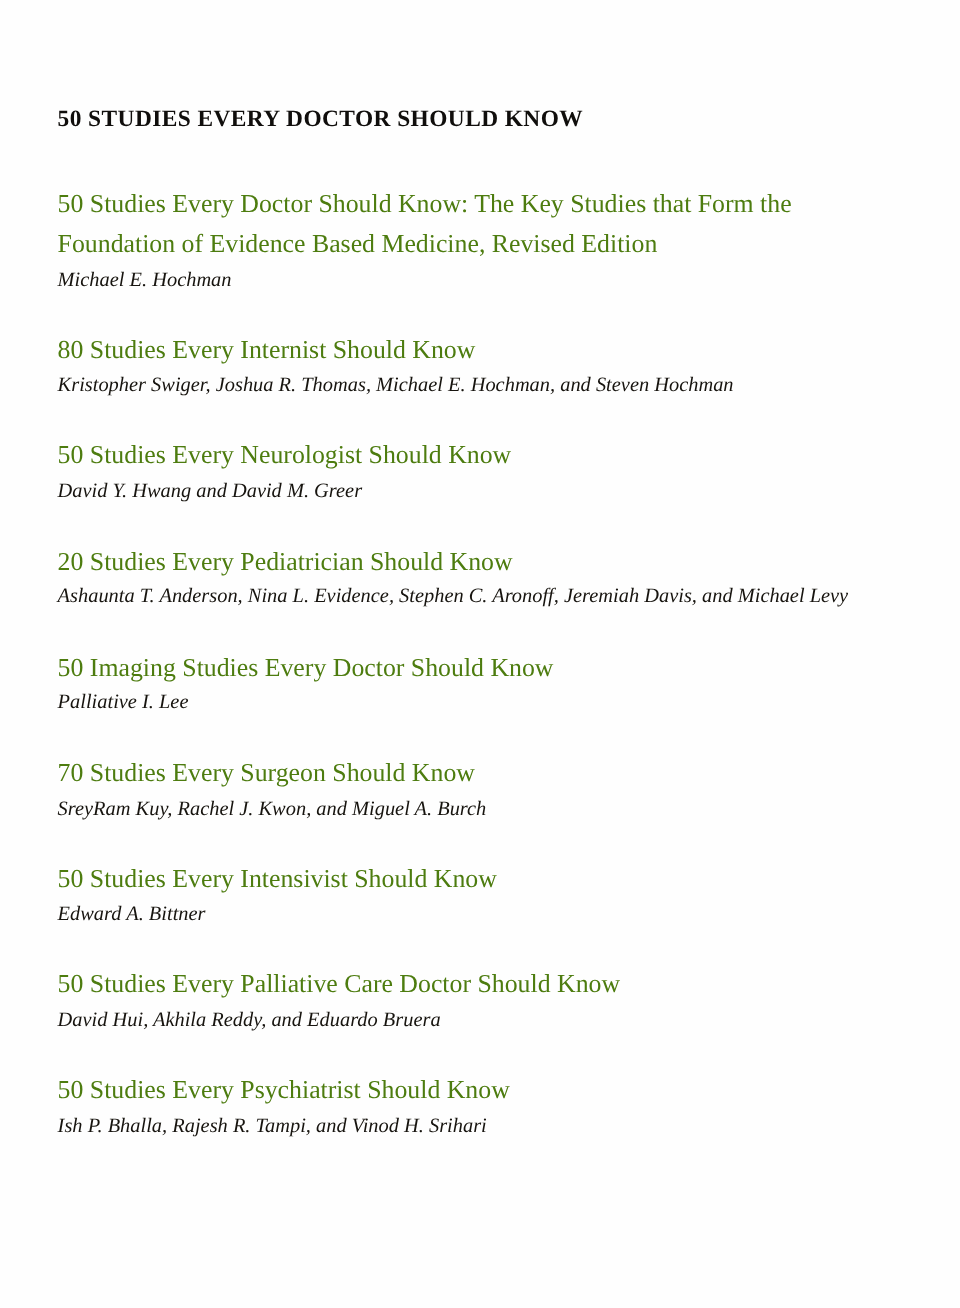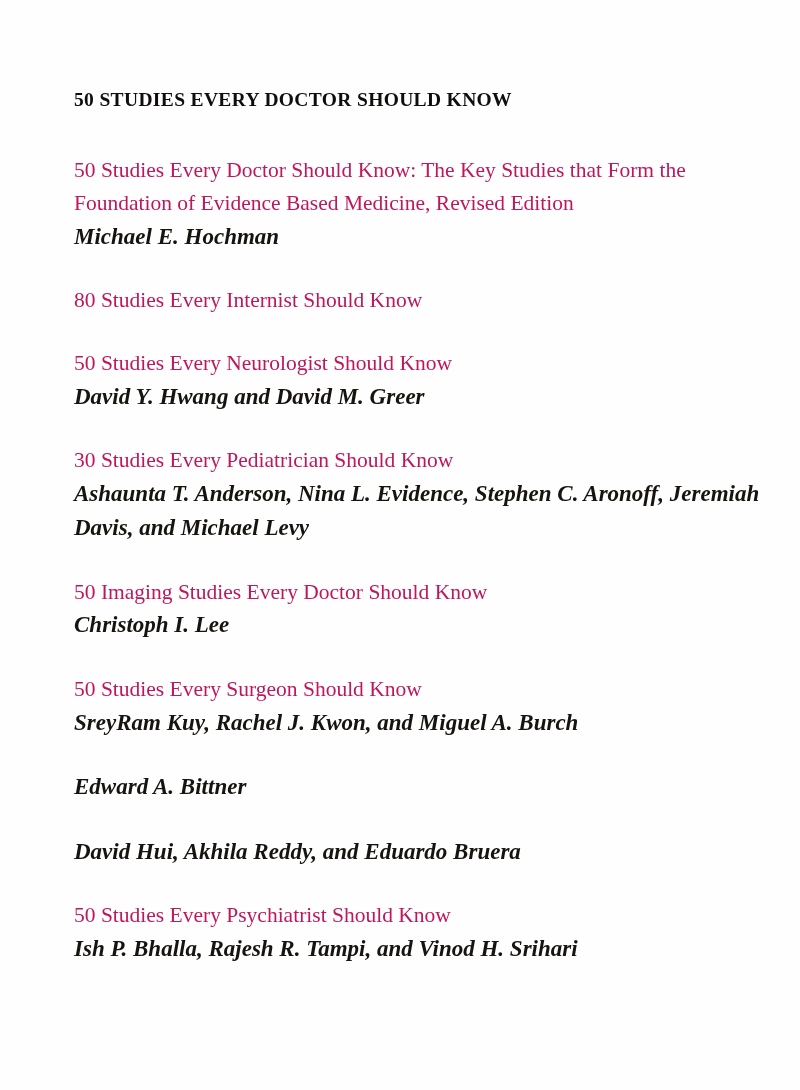--- a/index.html
+++ b/index.html
@@ -17,21 +17,21 @@
   .page {
     position: relative;
     width: 800px;
     height: 1090px;
     background: #fefefe;
     box-sizing: border-box;
     padding: 0;
   }
   .content {
     position: absolute;
-    left: 74px;
+    left: 48px;
     top: 88px;
     width: 706px;
   }
   .series-heading {
     font-size: 19.5px;
     font-weight: bold;
     letter-spacing: 0.35px;
     line-height: 1.25;
     color: #100e0c;
     margin: 0 0 42px 0;
@@ -46,27 +46,27 @@
     margin: 0 0 30px 0;
   }
   .book-entry:last-child {
     margin-bottom: 0;
   }
   .book-title {
     font-size: 21.5px;
     font-style: normal;
     font-weight: normal;
     line-height: 1.52;
-    color: #be185d;
+    color: #4d7c0f;
     margin: 0;
   }
   .book-authors {
-    font-size: 23px;
+    font-size: 17px;
     font-style: italic;
-    font-weight: bold;
+    font-weight: normal;
     line-height: 1.5;
     color: #17140f;
     margin: 0;
   }
 </style>
 </head>
 <body>
 
 <div class="page">
   <div class="content">
@@ -75,47 +75,50 @@
 
     <ul class="book-list">
 
       <li class="book-entry">
         <p class="book-title">50 Studies Every Doctor Should Know: The Key Studies that Form the Foundation of Evidence Based Medicine, Revised Edition</p>
         <p class="book-authors">Michael E. Hochman</p>
       </li>
 
       <li class="book-entry">
         <p class="book-title">80 Studies Every Internist Should Know</p>
+        <p class="book-authors">Kristopher Swiger, Joshua R. Thomas, Michael E. Hochman, and Steven Hochman</p>
       </li>
 
       <li class="book-entry">
         <p class="book-title">50 Studies Every Neurologist Should Know</p>
         <p class="book-authors">David Y. Hwang and David M. Greer</p>
       </li>
 
       <li class="book-entry">
-        <p class="book-title">30 Studies Every Pediatrician Should Know</p>
+        <p class="book-title">20 Studies Every Pediatrician Should Know</p>
         <p class="book-authors">Ashaunta T. Anderson, Nina L. Evidence, Stephen C. Aronoff, Jeremiah Davis, and Michael Levy</p>
       </li>
 
       <li class="book-entry">
         <p class="book-title">50 Imaging Studies Every Doctor Should Know</p>
-        <p class="book-authors">Christoph I. Lee</p>
+        <p class="book-authors">Palliative I. Lee</p>
       </li>
 
       <li class="book-entry">
-        <p class="book-title">50 Studies Every Surgeon Should Know</p>
+        <p class="book-title">70 Studies Every Surgeon Should Know</p>
         <p class="book-authors">SreyRam Kuy, Rachel J. Kwon, and Miguel A. Burch</p>
       </li>
 
       <li class="book-entry">
+        <p class="book-title">50 Studies Every Intensivist Should Know</p>
         <p class="book-authors">Edward A. Bittner</p>
       </li>
 
       <li class="book-entry">
+        <p class="book-title">50 Studies Every Palliative Care Doctor Should Know</p>
         <p class="book-authors">David Hui, Akhila Reddy, and Eduardo Bruera</p>
       </li>
 
       <li class="book-entry">
         <p class="book-title">50 Studies Every Psychiatrist Should Know</p>
         <p class="book-authors">Ish P. Bhalla, Rajesh R. Tampi, and Vinod H. Srihari</p>
       </li>
 
     </ul>
   </div>

